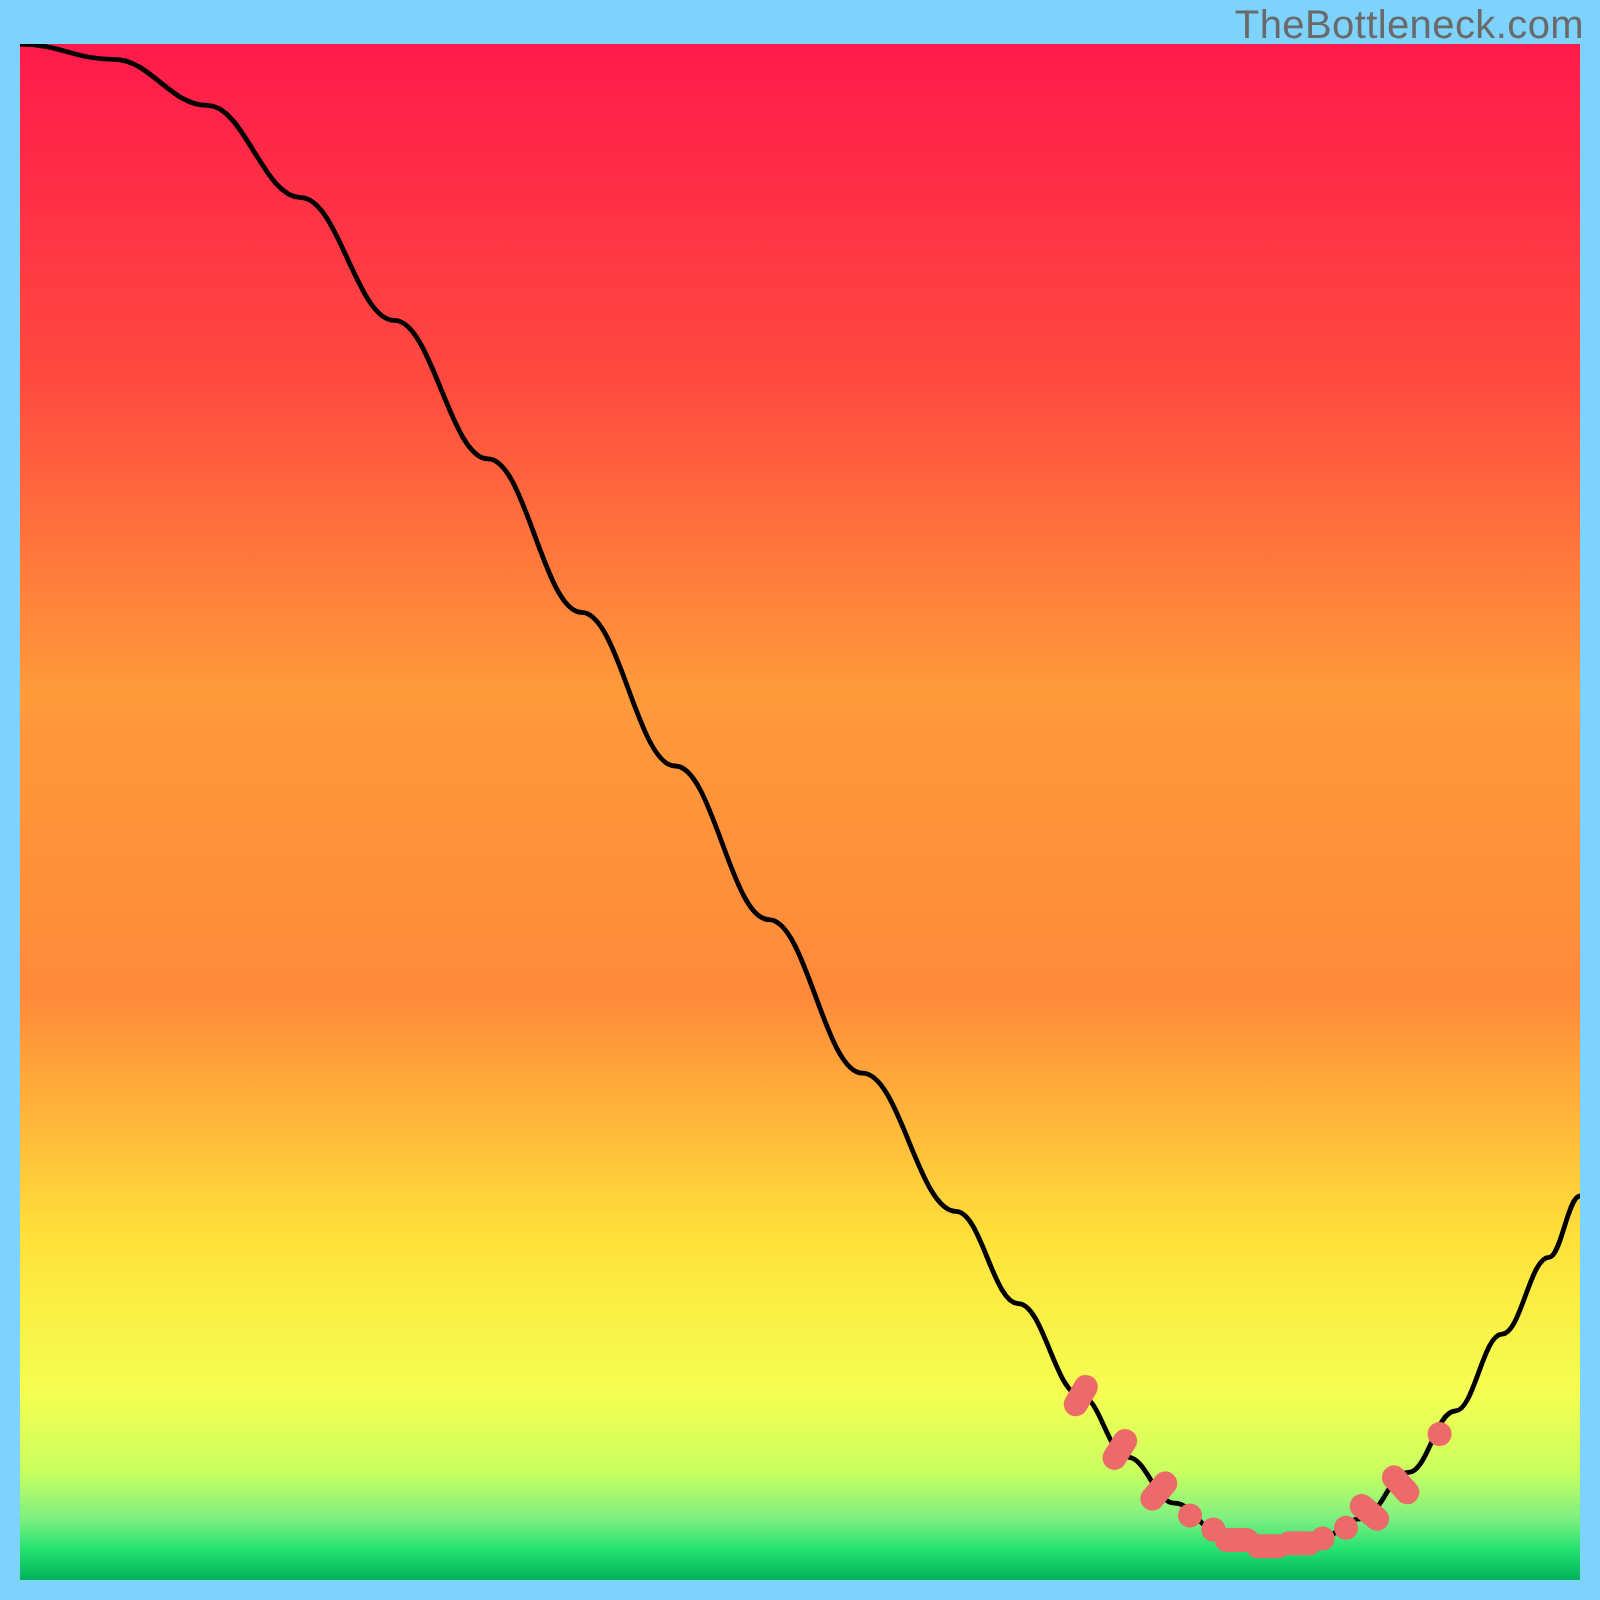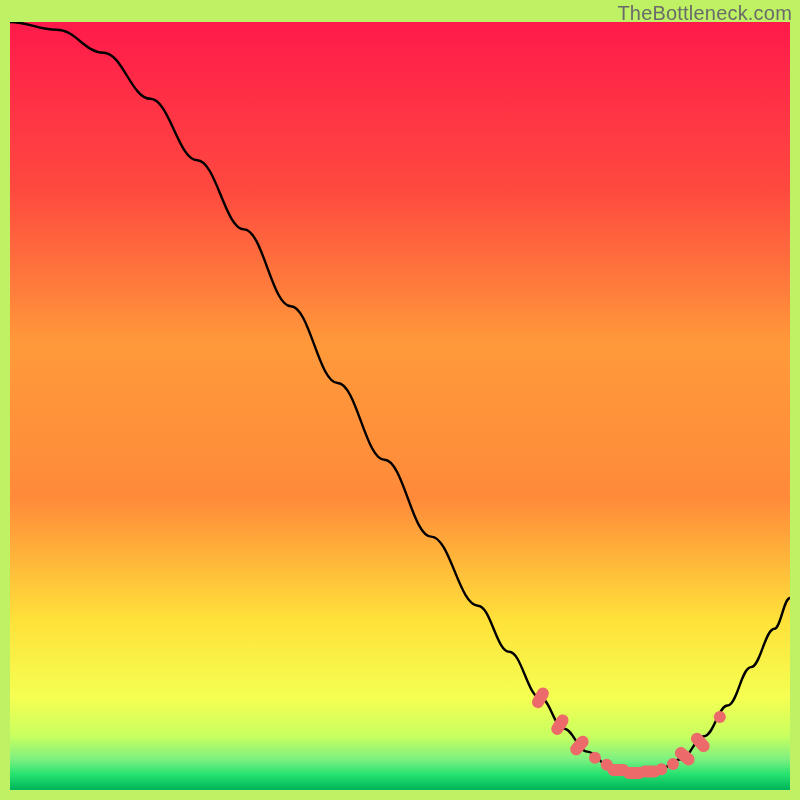--- a/index.html
+++ b/index.html
@@ -8,21 +8,21 @@
     width: 800px;
     height: 800px;
     background: #000;
     overflow: hidden;
     font-family: Arial, Helvetica, sans-serif;
   }
   .frame {
     position: relative;
     width: 800px;
     height: 800px;
-    background: #bef264;
+    background: #7dd3fc;
   }
   .watermark {
     position: absolute;
     top: 2px;
     right: 8px;
     color: #6a6a6a;
     font-size: 20px;
     font-weight: 500;
     letter-spacing: 0.2px;
     z-index: 10;

